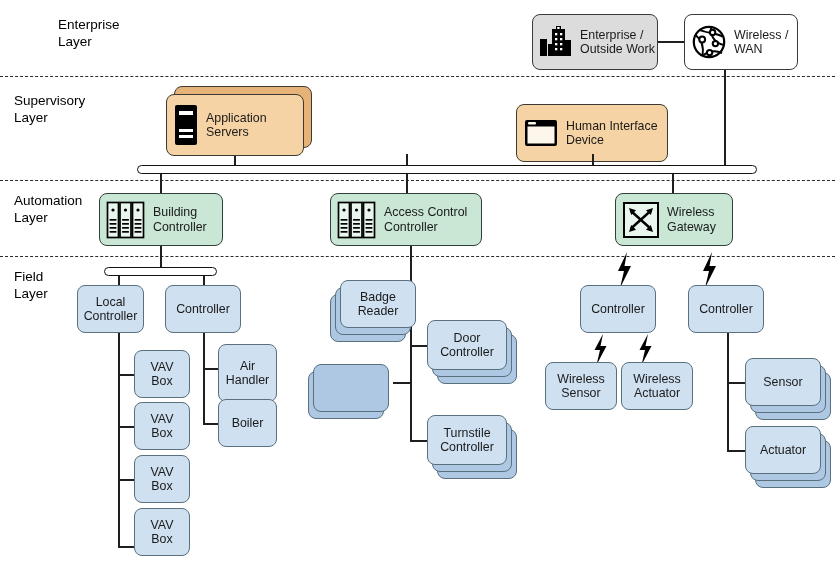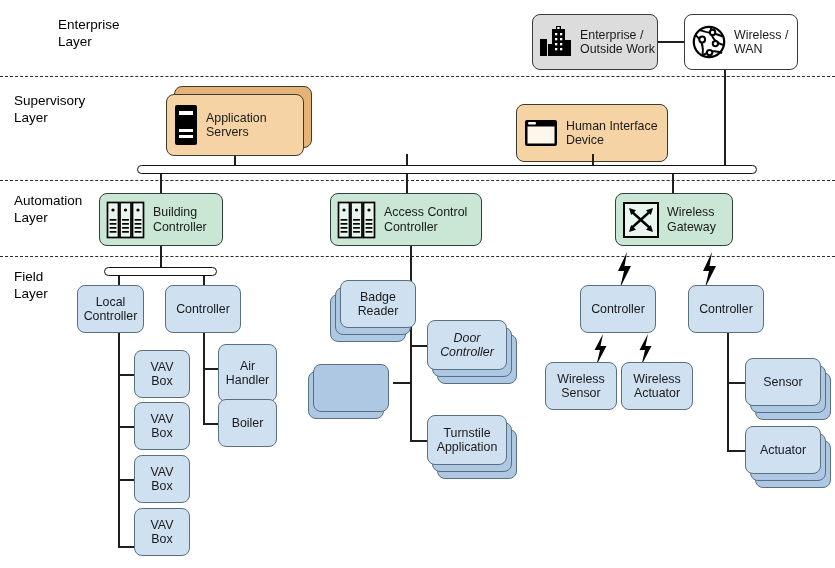--- a/index.html
+++ b/index.html
@@ -286,35 +286,35 @@
       <span class="lbl">Badge
 Reader</span>
     </div>
   </div>
 
   <div class="stackwrap" style="left:318px;top:357px;width:86px;height:62px;">
     <div class="copy" style="left:-10px;top:14px;width:76px;height:48px;"></div>
     <div class="copy" style="left:-5px;top:7px;width:76px;height:48px;"></div>
   </div>
 
-  <div class="stackwrap" style="left:427px;top:320px;width:95px;height:66px;font-style:italic;">
+  <div class="stackwrap" style="left:427px;top:320px;width:95px;height:66px;">
     <div class="copy" style="left:10px;top:14px;width:80px;height:50px;"></div>
     <div class="copy" style="left:5px;top:7px;width:80px;height:50px;"></div>
     <div class="node blue textonly top" style="width:80px;height:50px;">
       <span class="lbl">Door
 Controller</span>
     </div>
   </div>
 
   <div class="stackwrap" style="left:427px;top:415px;width:95px;height:66px;">
     <div class="copy" style="left:10px;top:14px;width:80px;height:50px;"></div>
     <div class="copy" style="left:5px;top:7px;width:80px;height:50px;"></div>
     <div class="node blue textonly top" style="width:80px;height:50px;">
       <span class="lbl">Turnstile
-Application</span>
+Controller</span>
     </div>
   </div>
 
   <span class="bolt" style="left:615px;top:252px;">
     <svg width="18" height="36" viewBox="0 0 18 36">
         <path d="M12 0 L3 19 H9 L5 36 L16 14 H9.5 Z" fill="#000"></path>
       </svg>
   </span>
   <span class="bolt" style="left:700px;top:252px;">
     <svg width="18" height="36" viewBox="0 0 18 36">

